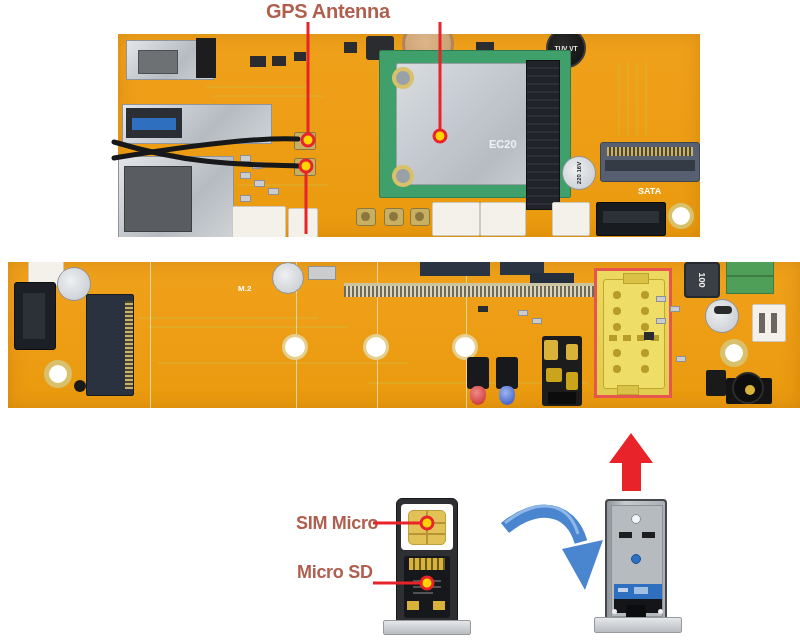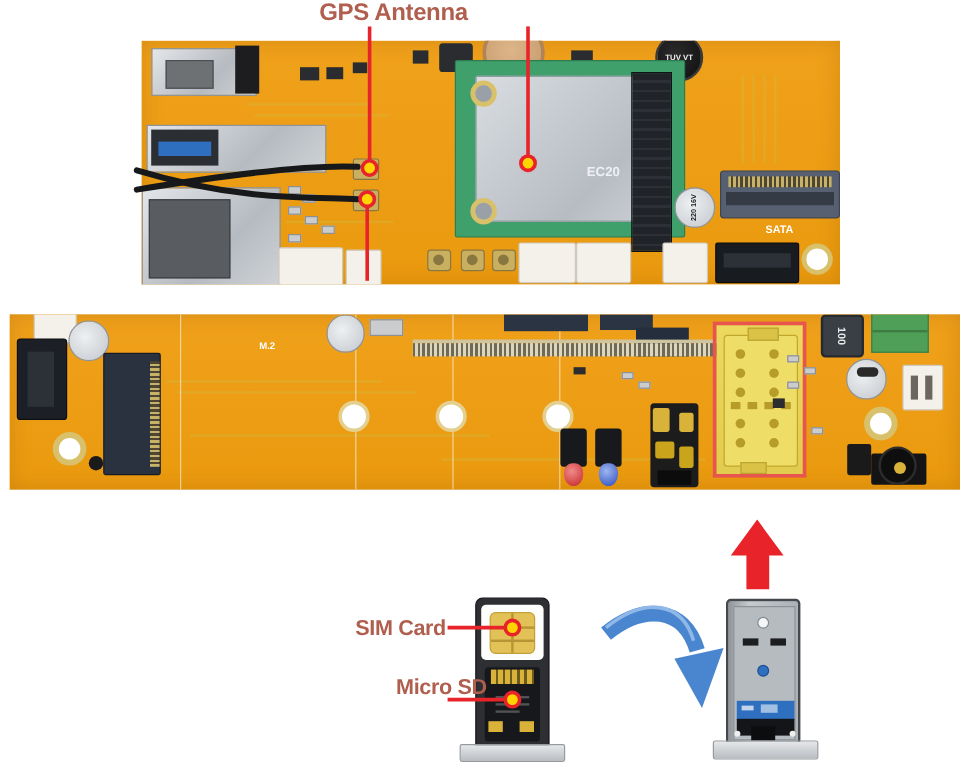--- a/index.html
+++ b/index.html
@@ -132,21 +132,21 @@
     <div class="vscore" style="left:458px;top:0;height:146px;"></div>
 
     <div class="abs whiteconn" style="left:20px;top:-2px;width:34px;height:24px;"></div>
     <div class="abs" style="left:49px;top:5px;width:34px;height:34px;border-radius:50%;background:radial-gradient(circle at 40% 40%,#eef0f2,#c2c7cc);border:1px solid #8f949a;box-sizing:border-box;"></div>
     <div class="abs" style="left:6px;top:20px;width:40px;height:66px;background:#1c2026;border-radius:3px;border:1px solid #0d0f12;">
       <div class="abs" style="left:8px;top:10px;width:22px;height:46px;background:#2c3138;"></div>
     </div>
     <div class="abs" style="left:78px;top:32px;width:46px;height:100px;background:#2a3240;border:1px solid #161b24;border-radius:2px;">
       <div class="abs" style="left:38px;top:6px;width:8px;height:88px;background:repeating-linear-gradient(0deg,#c7b26a 0 2px,#4e4633 2px 4px);"></div>
     </div>
-    <span class="silk" style="left:208px;top:22px;font-size:8px;">M.2</span>
+    <span class="silk" style="left:230px;top:22px;font-size:8px;">M.2</span>
     <div class="abs goldring" style="left:36px;top:98px;width:28px;height:28px;border-width:5px;"></div>
     <div class="abs" style="left:66px;top:118px;width:12px;height:12px;border-radius:50%;background:#1a1a1a;"></div>
 
     <div class="abs" style="left:264px;top:0px;width:32px;height:32px;border-radius:50%;background:radial-gradient(circle at 40% 40%,#eef0f2,#c2c7cc);border:1px solid #8f949a;box-sizing:border-box;"></div>
     <div class="smd" style="left:300px;top:4px;width:26px;height:12px;"></div>
     <div class="abs" style="left:412px;top:0;width:70px;height:14px;background:#2b3442;"></div>
     <div class="abs" style="left:492px;top:0;width:44px;height:13px;background:#2b3442;"></div>
     <div class="abs" style="left:522px;top:11px;width:44px;height:24px;background:#242e3c;"></div>
     <div class="abs" style="left:336px;top:21px;width:256px;height:3px;background:#cfc4a0;"></div>
     <div class="abs" style="left:336px;top:24px;width:256px;height:11px;background:repeating-linear-gradient(90deg,#6f6a58 0 2px,#ded6ba 2px 4px);"></div>
@@ -212,22 +212,22 @@
     <div class="smd" style="left:662px;top:44px;width:8px;height:4px;"></div>
     <div class="smd" style="left:648px;top:56px;width:8px;height:4px;"></div>
     <div class="smd" style="left:668px;top:94px;width:8px;height:4px;"></div>
     <div class="smd" style="left:510px;top:48px;width:8px;height:4px;"></div>
     <div class="smd" style="left:524px;top:56px;width:8px;height:4px;"></div>
     <div class="smdk" style="left:636px;top:70px;width:10px;height:8px;"></div>
     <div class="smdk" style="left:470px;top:44px;width:10px;height:6px;"></div>
   </div>
 
   <div class="callout-label lbl-lg z2" style="left:266px;top:0px;">GPS Antenna</div>
-  <div class="callout-label lbl-sm z2" style="left:296px;top:513px;">SIM Card</div>
-  <div class="callout-label lbl-sm z2" style="left:297px;top:562px;margin-left:33px;">Micro SD</div>
+  <div class="callout-label lbl-sm z2" style="left:296px;top:513px;">SIM Micro</div>
+  <div class="callout-label lbl-sm z2" style="left:297px;top:562px;">Micro SD</div>
 
   <div class="abs" style="left:396px;top:498px;width:60px;height:126px;background:#2e2f33;border:1px solid #17181a;border-radius:6px;">
     <div class="abs" style="left:4px;top:5px;width:52px;height:46px;background:#fdfdfb;border-radius:4px;">
       <div class="abs" style="left:7px;top:6px;width:38px;height:35px;background:#e2c257;border:1px solid #c19f3a;border-radius:5px;box-sizing:border-box;">
         <div class="abs" style="left:0;top:11px;width:36px;height:2px;background:#b89434;"></div>
         <div class="abs" style="left:0;top:22px;width:36px;height:2px;background:#b89434;"></div>
         <div class="abs" style="left:17px;top:0;width:2px;height:33px;background:#b89434;"></div>
       </div>
     </div>
     <div class="abs" style="left:7px;top:57px;width:46px;height:62px;background:#17181b;border-radius:3px;">

